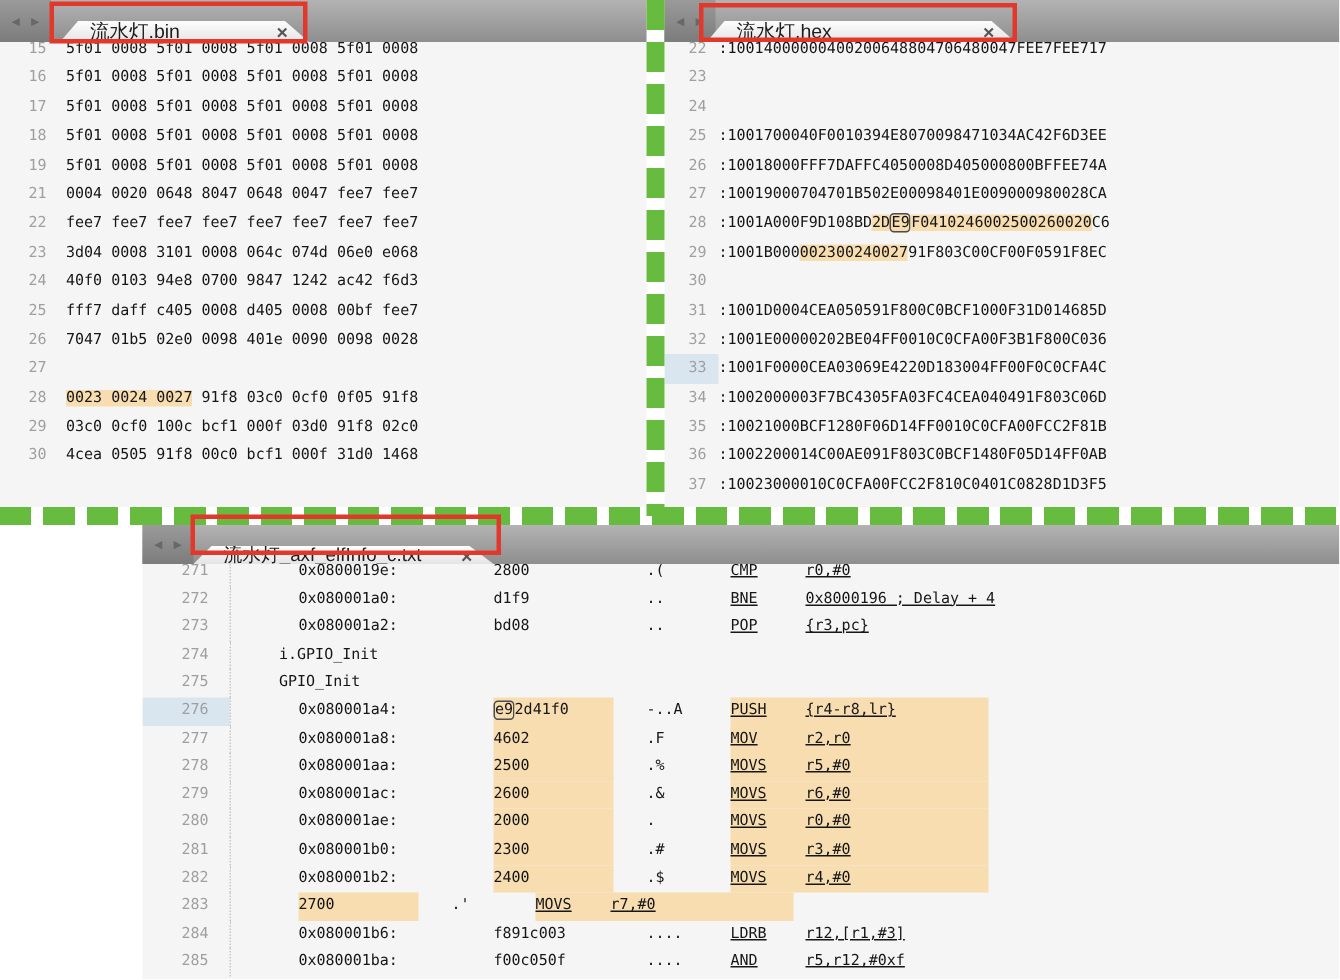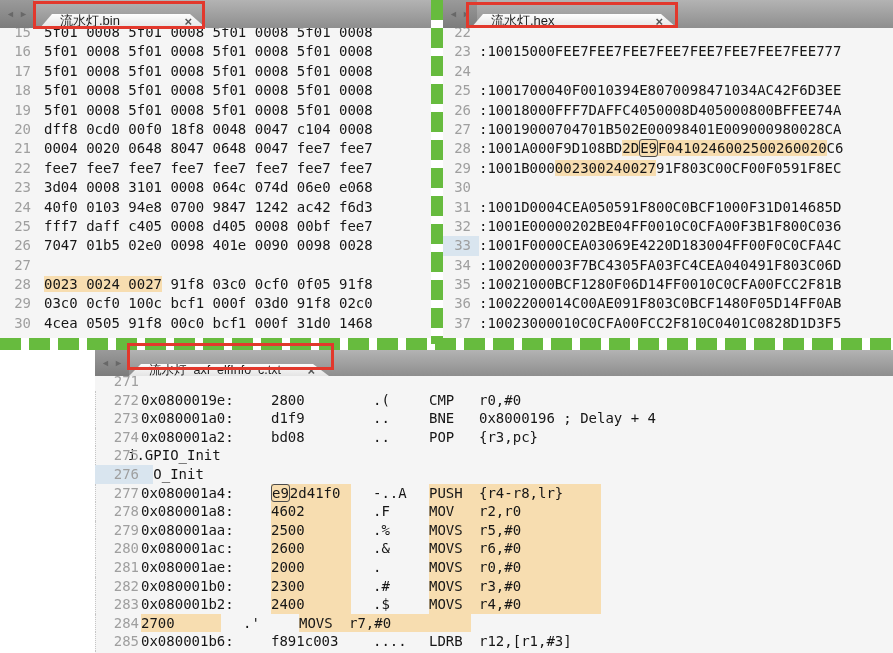--- a/index.html
+++ b/index.html
@@ -29,42 +29,42 @@
     clip-path:polygon(12px 0,calc(100% - 16px) 0,100% 100%,0 100%);
     font-size:13px;color:#1d1d1d;white-space:nowrap;margin-top:12px;}
   .tab .close{margin-left:auto;padding-left:26px;color:#555;font-size:13px;
     font-weight:bold;line-height:1;}
   .tab-bin{left:40px;width:166px;}
   .tab-hex{left:28px;width:206px;}
   .tab-txt{left:34px;width:200px;font-size:12.5px;}
 
   
   .content{overflow:hidden;font-family:"DejaVu Sans Mono","Liberation Mono",monospace;
-    font-size:14px;color:var(--code);}
+    font-size:10px;color:var(--code);}
   .content-top{height:310px;}
   .content-bot{height:277px;}
   .row{display:flex;align-items:baseline;white-space:pre;}
   .row-top{height:19.4px;line-height:19.4px;}
-  .row-bot{height:18.6px;line-height:18.6px;flex-direction:column;}
+  .row-bot{height:18.6px;line-height:18.6px;}
   .ln{flex:0 0 auto;text-align:right;color:var(--ln);}
   .ln-bin{width:44px;padding-right:13px;}
   .ln-hex{width:36px;padding-right:8px;}
   .ln-txt{width:58px;padding-right:14px;}
   .ln.cur{background:var(--cur);}
   .seg-h{background:var(--hl);}
   .seg-b{background:var(--hl);border:1px solid #4c4c4c;border-radius:3px;}
   .txt-body{border-left:1px dotted #c6c6c6;height:100%;flex:1;display:flex;
     align-items:baseline;white-space:pre;}
   .indent-asm{width:45px;flex:0 0 auto;}
   .indent-label{width:32px;flex:0 0 auto;}
   .col-addr{width:130px;flex:0 0 auto;}
   .col-op{width:80px;flex:0 0 auto;margin-right:22px;}
   .col-op.band{background:var(--hl);}
   .col-ascii{width:56px;flex:0 0 auto;}
-  .mnem-group{display:flex;align-items:flex-end;min-width:172px;flex:0 0 auto;}
+  .mnem-group{display:flex;align-items:flex-end;min-width:172px;flex:0 0 auto;text-decoration:underline;}
   .mnem-group.band{background:var(--hl);}
   .col-mn{width:50px;flex:0 0 auto;}
 
   
   .vdash{position:absolute;left:431px;top:0;width:12px;height:344px;z-index:5;
     background:repeating-linear-gradient(180deg,var(--green) 0 20px,transparent 20px 28px);}
   .hdash{position:absolute;left:0;top:338px;width:893px;height:12px;z-index:5;
     background:repeating-linear-gradient(90deg,var(--green) 0 21px,transparent 21px 29px);}
   .redbox{position:absolute;border:3px solid var(--red);z-index:6;background:transparent;}
   .redbox-bin{left:33px;top:1px;width:172px;height:28px;}
@@ -87,21 +87,20 @@
         <span class="close">×</span>
       </div>
     </div>
     <div class="content content-top">
       <div style="margin-top:-5px;">
           <div class="row row-top"><span class="ln ln-bin">15</span><span class="code">5f01 0008 5f01 0008 5f01 0008 5f01 0008</span></div>
           <div class="row row-top"><span class="ln ln-bin">16</span><span class="code">5f01 0008 5f01 0008 5f01 0008 5f01 0008</span></div>
           <div class="row row-top"><span class="ln ln-bin">17</span><span class="code">5f01 0008 5f01 0008 5f01 0008 5f01 0008</span></div>
           <div class="row row-top"><span class="ln ln-bin">18</span><span class="code">5f01 0008 5f01 0008 5f01 0008 5f01 0008</span></div>
           <div class="row row-top"><span class="ln ln-bin">19</span><span class="code">5f01 0008 5f01 0008 5f01 0008 5f01 0008</span></div>
-          <div class="row row-top"><span class="ln ln-bin">20</span><span class="code">dff8 0cd0 00f0 18f8 0048 0047 c104 0008</span></div>
           <div class="row row-top"><span class="ln ln-bin">21</span><span class="code">0004 0020 0648 8047 0648 0047 fee7 fee7</span></div>
           <div class="row row-top"><span class="ln ln-bin">22</span><span class="code">fee7 fee7 fee7 fee7 fee7 fee7 fee7 fee7</span></div>
           <div class="row row-top"><span class="ln ln-bin">23</span><span class="code">3d04 0008 3101 0008 064c 074d 06e0 e068</span></div>
           <div class="row row-top"><span class="ln ln-bin">24</span><span class="code">40f0 0103 94e8 0700 9847 1242 ac42 f6d3</span></div>
           <div class="row row-top"><span class="ln ln-bin">25</span><span class="code">fff7 daff c405 0008 d405 0008 00bf fee7</span></div>
           <div class="row row-top"><span class="ln ln-bin">26</span><span class="code">7047 01b5 02e0 0098 401e 0090 0098 0028</span></div>
           <div class="row row-top"><span class="ln ln-bin">27</span></div>
           <div class="row row-top"><span class="ln ln-bin">28</span><span class="code"><span class="seg-h">0023 0024 0027</span><span class="seg-p"> 91f8 03c0 0cf0 0f05 91f8</span></span></div>
           <div class="row row-top"><span class="ln ln-bin">29</span><span class="code">03c0 0cf0 100c bcf1 000f 03d0 91f8 02c0</span></div>
           <div class="row row-top"><span class="ln ln-bin">30</span><span class="code">4cea 0505 91f8 00c0 bcf1 000f 31d0 1468</span></div>
@@ -115,22 +114,22 @@
         <span>◄</span>
         <span>►</span>
       </div>
       <div class="tab tab-hex">
         <span>流水灯.hex</span>
         <span class="close">×</span>
       </div>
     </div>
     <div class="content content-top">
       <div style="margin-top:-5px;">
-          <div class="row row-top"><span class="ln ln-hex">22</span></div>
-          <div class="row row-top"><span class="ln ln-hex">23</span><span class="code">:10015000FEE7FEE7FEE7FEE7FEE7FEE7FEE7FEE777</span></div>
+          <div class="row row-top"><span class="ln ln-hex">22</span><span class="code">:10014000000400200648804706480047FEE7FEE717</span></div>
+          <div class="row row-top"><span class="ln ln-hex">23</span></div>
           <div class="row row-top"><span class="ln ln-hex">24</span></div>
           <div class="row row-top"><span class="ln ln-hex">25</span><span class="code">:1001700040F0010394E8070098471034AC42F6D3EE</span></div>
           <div class="row row-top"><span class="ln ln-hex">26</span><span class="code">:10018000FFF7DAFFC4050008D405000800BFFEE74A</span></div>
           <div class="row row-top"><span class="ln ln-hex">27</span><span class="code">:10019000704701B502E00098401E009000980028CA</span></div>
           <div class="row row-top"><span class="ln ln-hex">28</span><span class="code"><span class="seg-p">:1001A000F9D108BD</span><span class="seg-h">2D</span><span class="seg-b">E9</span><span class="seg-h">F0410246002500260020</span><span class="seg-p">C6</span></span></div>
           <div class="row row-top"><span class="ln ln-hex">29</span><span class="code"><span class="seg-p">:1001B000</span><span class="seg-h">002300240027</span><span class="seg-p">91F803C00CF00F0591F8EC</span></span></div>
           <div class="row row-top"><span class="ln ln-hex">30</span></div>
           <div class="row row-top"><span class="ln ln-hex">31</span><span class="code">:1001D0004CEA050591F800C0BCF1000F31D014685D</span></div>
           <div class="row row-top"><span class="ln ln-hex">32</span><span class="code">:1001E00000202BE04FF0010C0CFA00F3B1F800C036</span></div>
           <div class="row row-top"><span class="ln ln-hex cur">33</span><span class="code">:1001F0000CEA03069E4220D183004FF00F0C0CFA4C</span></div>

